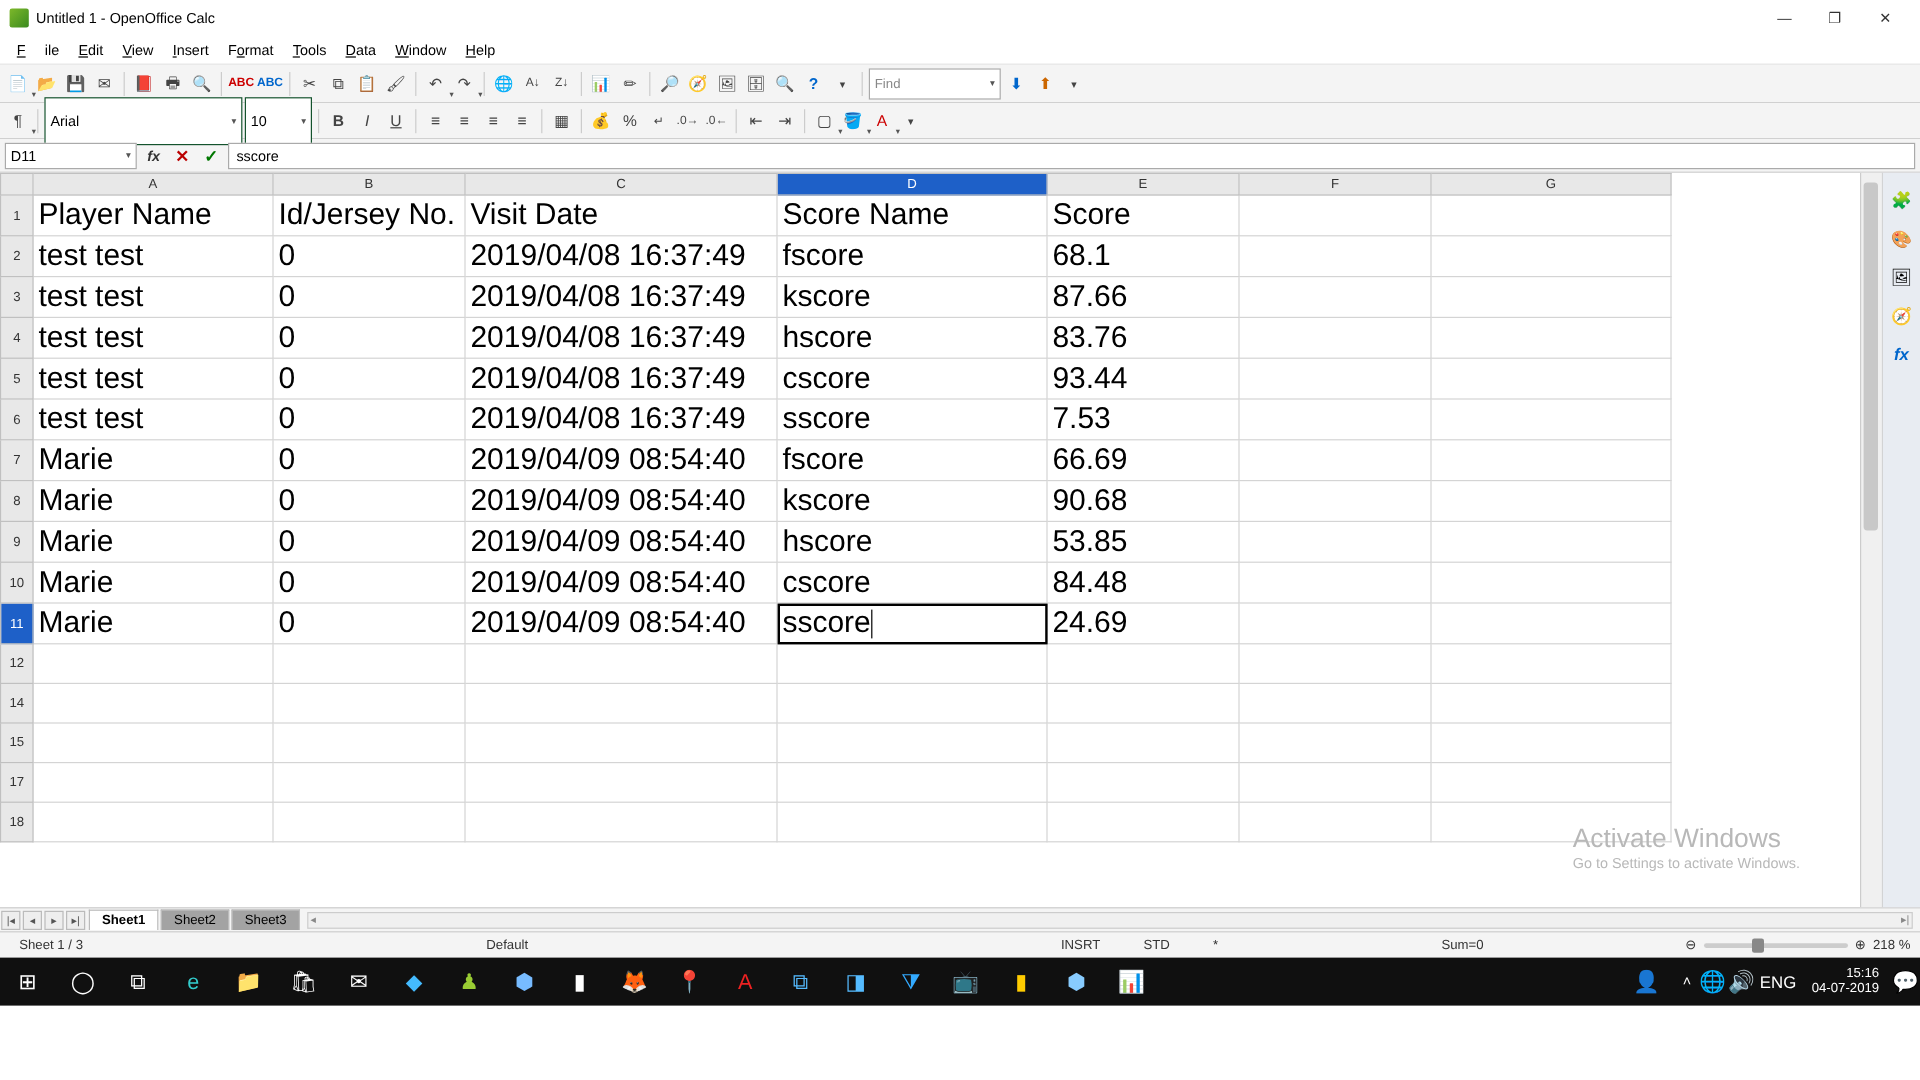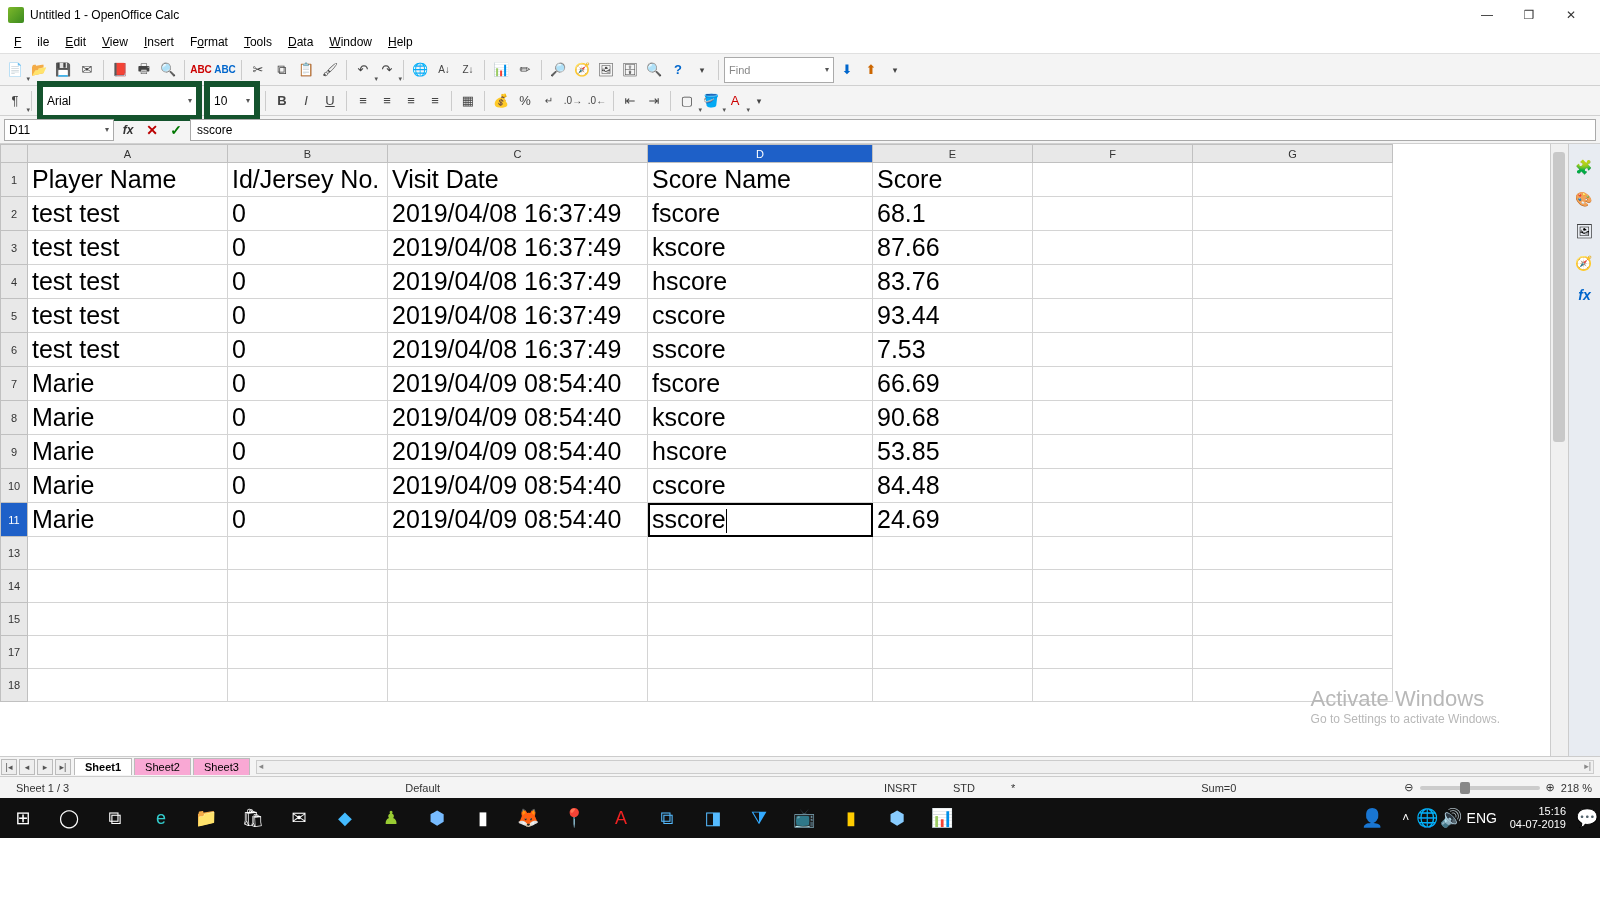--- a/index.html
+++ b/index.html
@@ -10,21 +10,21 @@
 .titlebar .winbtn { width:42px; height:24px; display:flex; align-items:center; justify-content:center; font-size:12px; color:#333; }
 .menubar { height:24px; background:#fff; display:flex; align-items:center; padding:0 6px; font-size:12px; color:#000; border-bottom:1px solid #e0e0e0; }
 .menubar span { padding:3px 8px; }
 .menubar span u { text-decoration:underline; }
 .toolbar { height:32px; background:#f4f4f4; border-bottom:1px solid #d0d0d0; display:flex; align-items:center; padding:0 4px; gap:2px; }
 .tbtn { width:22px; height:22px; display:flex; align-items:center; justify-content:center; font-size:13px; color:#444; border-radius:2px; position:relative; }
 .tbtn .drop { position:absolute; right:-4px; bottom:-2px; font-size:7px; color:#555; }
 .tsep { width:1px; height:20px; background:#ccc; margin:0 3px; }
 .findbox { width:110px; height:20px; border:1px solid #aaa; background:#fff; font-size:11px; padding:12px 4px; color:#888; display:flex; align-items:center; }
 .formatbar { height:30px; background:#f4f4f4; border-bottom:1px solid #d0d0d0; display:flex; align-items:center; padding:0 4px; gap:2px; }
-.fontbox { height:40px; border:6px solid #14532d; background:#fff; font-size:12px; padding:0 4px; display:flex; align-items:center; }
+.fontbox { height:40px; border:1px solid #14532d; background:#fff; font-size:12px; padding:0 4px; display:flex; align-items:center; }
 .fontname { width:165px; }
 .fontsize { width:56px; }
 .dropd { font-size:8px; color:#555; margin-left:auto; }
 .formulabar { height:28px; background:#f4f4f4; border-bottom:1px solid #d0d0d0; display:flex; align-items:center; padding:0 4px; gap:4px; }
 .cellref { width:110px; height:22px; border:1px solid #aaa; background:#fff; font-size:12px; padding:0 4px; display:flex; align-items:center; }
 .fx { width:20px; height:20px; display:flex; align-items:center; justify-content:center; font-size:12px; font-style:italic; font-weight:bold; color:#333; }
 .cancel { color:#b00; font-weight:bold; font-size:14px; width:20px; text-align:center; }
 .accept { color:#070; font-weight:bold; font-size:14px; width:20px; text-align:center; }
 .formula-in { flex:1; height:22px; border:1px solid #aaa; background:#fff; font-size:12px; padding:0 6px; display:flex; align-items:center; }
 .sheet-area { display:flex; height:612px; position:relative; }
@@ -37,21 +37,21 @@
 .colA{width:200px}.colB{width:160px}.colC{width:260px}.colD{width:225px}.colE{width:160px}.colF{width:160px}.colG{width:200px}
 th.colh.sel { background:#1e60c8; color:#fff; }
 th.rowh.sel { background:#1e60c8; color:#fff; }
 td.editing { outline:2px solid #000; outline-offset:-2px; background:#fff; }
 .vscroll { width:18px; background:#f0f0f0; border-left:1px solid #ccc; position:relative; }
 .vscroll .thumb { position:absolute; top:8px; left:2px; width:12px; height:290px; background:#c8c8c8; border-radius:3px; }
 .rsidebar { width:32px; background:#e8ecf2; border-left:1px solid #ccc; display:flex; flex-direction:column; align-items:center; gap:10px; padding-top:12px; }
 .ricn { width:22px; height:22px; border-radius:3px; display:flex; align-items:center; justify-content:center; font-size:14px; }
 .tabstrip { height:20px; background:#f4f4f4; border-top:1px solid #ccc; display:flex; align-items:center; font-size:11px; }
 .tabstrip .navb { width:16px; height:16px; border:1px solid #bbb; background:#eee; margin:0 1px; font-size:9px; display:flex; align-items:center; justify-content:center; color:#555; }
-.tabstrip .tab { padding:2px 10px; border:1px solid #bbb; background:#f9a8d4; margin-left:2px; border-bottom:none; position:relative; }
+.tabstrip .tab { padding:2px 10px; border:1px solid #bbb; background:#a3a3a3; margin-left:2px; border-bottom:none; position:relative; }
 .tabstrip .tab.active { background:#fff; font-weight:bold; }
 .tabstrip .hscroll { flex:1; height:14px; margin:0 6px; background:#f0f0f0; border:1px solid #ccc; position:relative; }
 .statusbar { height:22px; background:#f4f4f4; border-top:1px solid #ccc; display:flex; align-items:center; font-size:11px; color:#333; padding:0 8px; gap:20px; }
 .statusbar .seg { padding:0 8px; }
 .statusbar .spacer2 { flex:1; }
 .zoomtrack { width:120px; height:4px; background:#ccc; position:relative; border-radius:2px; }
 .zoomtrack .zh { position:absolute; top:-4px; left:40px; width:10px; height:12px; background:#888; border-radius:2px; }
 .watermark { position:absolute; right:50px; bottom:30px; color:#b8b8b8; font-size:22px; text-align:left; pointer-events:none; }
 .watermark .sub { font-size:12px; }
 .taskbar { height:40px; background:#101010; display:flex; align-items:center; color:#fff; font-size:12px; }
@@ -297,21 +297,21 @@
             <th class="rowh sel">11</th>
             <td class="colA">Marie</td>
             <td class="colB">0</td>
             <td class="colC">2019/04/09 08:54:40</td>
             <td class="colD editing">sscore<span style="border-right:1px solid #000;display:inline-block;height:24px;vertical-align:middle"></span></td>
             <td class="colE">24.69</td>
             <td class="colF"></td>
             <td class="colG"></td>
           </tr>
           <tr>
-            <th class="rowh">13</th>
+            <th class="rowh">12</th>
             <td class="colA"></td>
             <td class="colB"></td>
             <td class="colC"></td>
             <td class="colD"></td>
             <td class="colE"></td>
             <td class="colF"></td>
             <td class="colG"></td>
           </tr>
           <tr>
             <th class="rowh">14</th>

